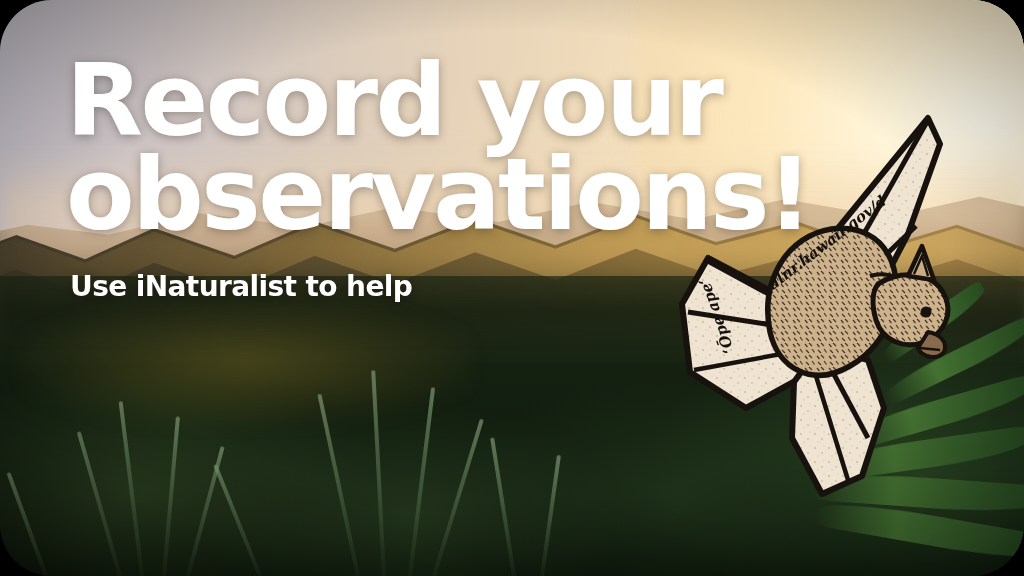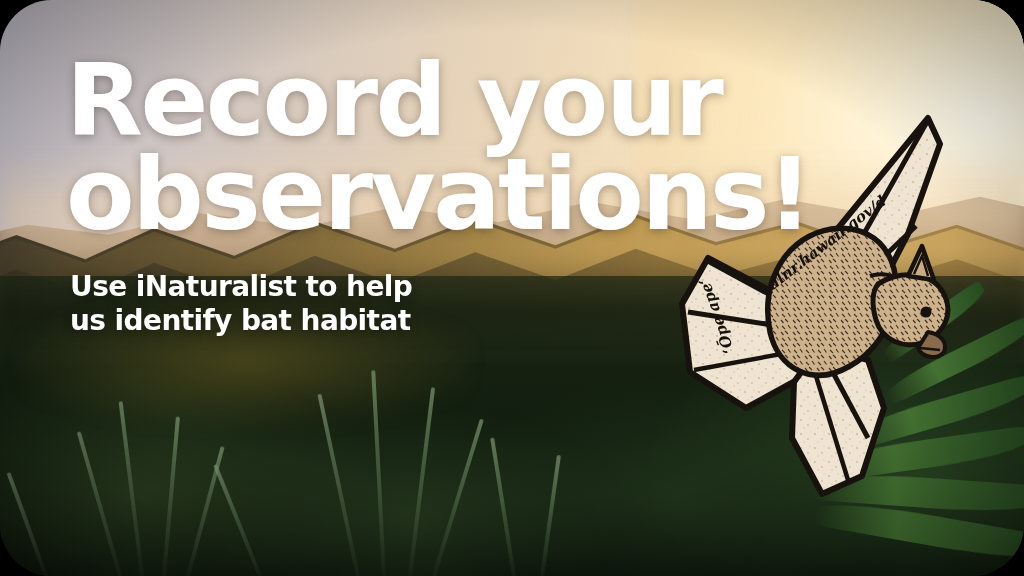--- a/index.html
+++ b/index.html
@@ -294,21 +294,20 @@
     <div class="grass-blade" style="left:540px; height:122px; transform:rotate(8deg);"></div>
     <div class="grass-blade" style="left:44px;  height:110px; transform:rotate(-20deg);"></div>
 
     <div class="vignette"></div>
   </div>
 
   <div class="copy">
     <h1 class="headline"><span>Record your</span><span class="line2">observations!</span></h1>
     <div class="subhead">
       <span>Use iNaturalist to help</span>
-      <span>us identify bat habitat</span>
     </div>
   </div>
 
   <div class="bat">
     <svg viewBox="0 0 290 392" xmlns="http://www.w3.org/2000/svg">
       <defs>
         <path id="upperWingPath" d="M 96 186 L 214 96"></path>
         <path id="lowerWingPath" d="M 64 248 L 36 168"></path>
         <pattern id="speckle" width="14" height="14" patternUnits="userSpaceOnUse">
           <rect width="14" height="14" fill="#efe3d2"></rect>

